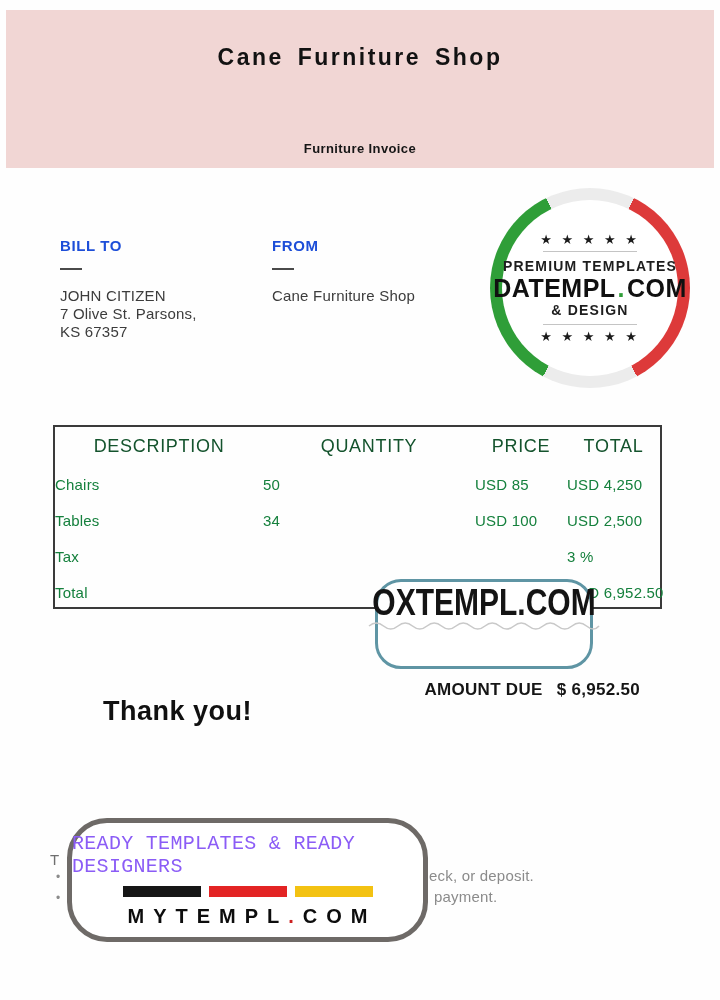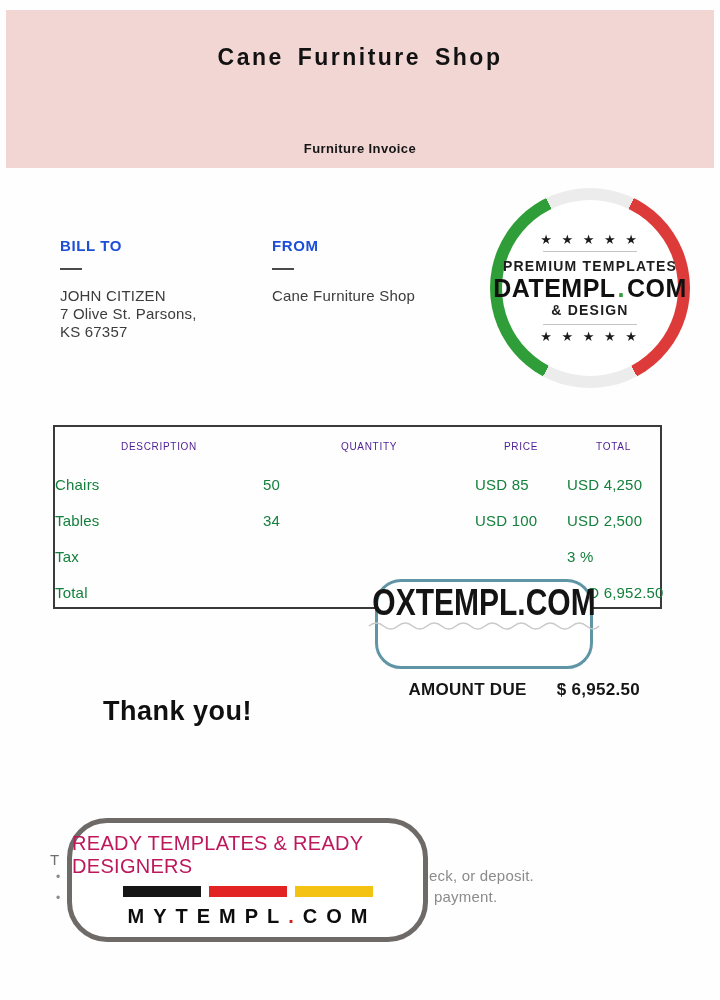--- a/index.html
+++ b/index.html
@@ -31,27 +31,27 @@
   .sep { width:94px; height:1px; background:#c4c4c4; margin:4px 0; }
   .premium { font-size:14px; font-weight:700; letter-spacing:1.2px; color:#1d1d1d; margin-top:2px; }
   .datempl-brand { font-size:25px; font-weight:800; letter-spacing:0.5px; color:#101010; line-height:28px; }
   .datempl-brand .dot { color:#2f9e38; margin:0 2px; }
   .design { font-size:14px; font-weight:700; letter-spacing:1.2px; color:#1d1d1d; margin-bottom:2px; }
 
   
   .table-wrap { position:absolute; left:53px; top:425px; width:609px; height:184px;
     border:2px solid #3a3a3a; background:transparent; }
   table { width:100%; height:100%; border-collapse:collapse; table-layout:fixed; }
-  th { font-size:10px; font-weight:400; color:#4c1d95; letter-spacing:0.7px;
+  th { font-size:18px; font-weight:400; color:#14532d; letter-spacing:0.7px;
     text-align:center; vertical-align:middle; height:39px; white-space:nowrap; }
   td { font-size:15px; color:#15803d; vertical-align:middle;
     height:36px; white-space:nowrap; overflow:visible; letter-spacing:0.2px; }
 
   
-  .amount-due { position:absolute; top:680px; right:80px; display:flex; gap:30px; align-items:baseline;
+  .amount-due { position:absolute; top:680px; right:80px; display:flex; gap:14px; align-items:baseline;
     font-size:17px; font-weight:700; color:#151515; letter-spacing:0.3px; }
   .thank-you { position:absolute; left:103px; top:696px; font-size:27px; font-weight:700;
     color:#101010; letter-spacing:0.5px; }
 
   
   .oxtempl { position:absolute; left:375px; top:579px; width:218px; height:90px; background:#ffffff;
     border:3px solid #5f95a4; border-radius:26px; z-index:4;
     display:flex; flex-direction:column; align-items:center; }
   .oxtempl-brand { display:inline-block; margin-top:3px; font-size:30px; font-weight:800; color:#141414;
     letter-spacing:0px; transform:scaleY(1.25); transform-origin:center; }
@@ -63,21 +63,21 @@
   .frag-t { left:50px; top:851px; color:#6f6f6f; }
   .frag-b1 { left:56px; top:870px; font-size:12px; }
   .frag-b2 { left:56px; top:891px; font-size:12px; }
   .frag-r1 { left:429px; top:867px; }
   .frag-r2 { left:434px; top:888px; }
 
   
   .mytempl { position:absolute; left:67px; top:818px; width:361px; height:124px; background:#ffffff;
     border:5px solid #6e6a67; border-radius:40px; z-index:5;
     display:flex; flex-direction:column; align-items:center; justify-content:center; gap:8px; }
-  .mytempl-line1 { font-size:20px; color:#be185d; letter-spacing:0.3px; }
+  .mytempl-line1 { font-size:20px; color:#8b5cf6; letter-spacing:0.3px;font-family:Liberation Mono, monospace; }
   .flag-bars { display:flex; gap:8px; }
   .bar { width:78px; height:11px; }
   .bar-black { background:#161616; } .bar-red { background:#e32424; } .bar-yellow { background:#f3c212; }
   .mytempl-brand { font-size:20px; font-weight:700; color:#0d0d0d; letter-spacing:9px; margin-left:9px; }
   .mytempl-brand .dot { color:#cc2121; }
 </style>
 </head>
 <body>
 
 <div class="page">

